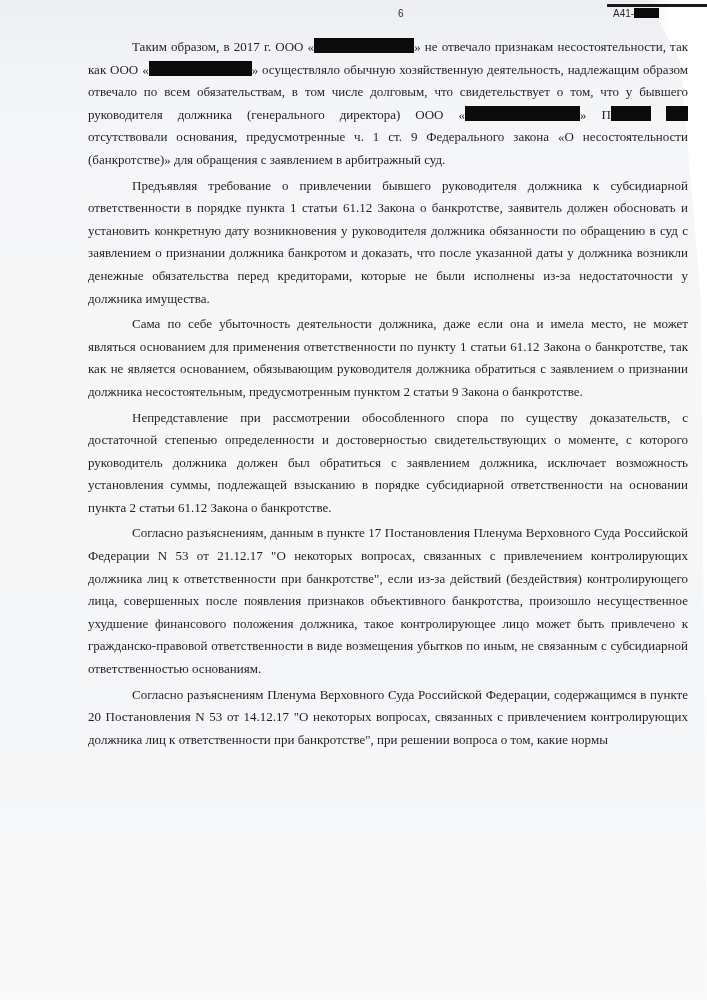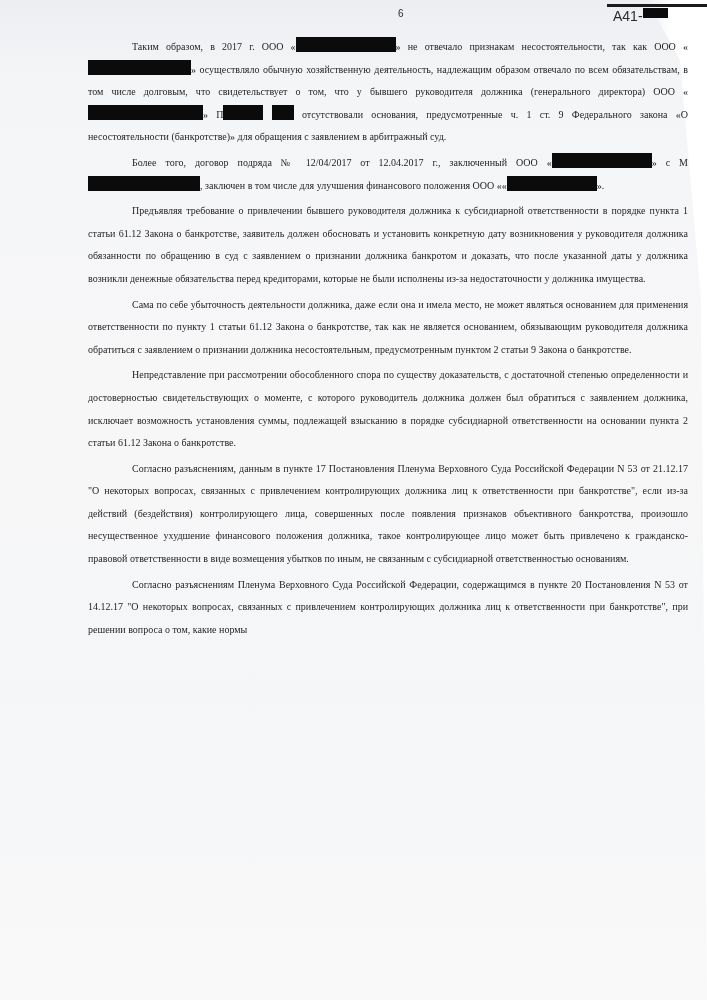--- a/index.html
+++ b/index.html
@@ -19,47 +19,46 @@
     clip-path: polygon(0 0, 100% 0, 100% 100%, 100% 100%, 90% 30%, 55% 6%);
   }
   .topbar {
     position: absolute; top: 4px; right: 0; width: 100px; height: 3px; background: #1a1a1a;
   }
   .page-num {
     position: absolute; top: 8px; left: 398px; font-size: 10px;
     font-family: "Liberation Sans", sans-serif; color: #2b2b2b;
   }
   .case-num {
-    position: absolute; top: 8px; left: 613px; font-size: 14px;
+    position: absolute; top: 8px; left: 613px; font-size: 10px;
     font-family: "Liberation Sans", sans-serif; color: #2b2b2b;
     display: flex; align-items: flex-start;
   }
   .redact { display: inline-block; background: #0b0b0b; vertical-align: -2px; height: 15px; }
   .case-num .redact { height: 10px; width: 25px; vertical-align: -1px; }
   .text {
     position: absolute; left: 88px; top: 36px; width: 600px;
-    font-size: 10px; line-height: 22.6px; color: #1f1f22;
+    font-size: 13px; line-height: 22.6px; color: #1f1f22;
   }
   .p { margin: 0; text-align: justify; text-indent: 44px; }
   .p + .p { margin-top: 3px; }
 </style>
 </head>
 <body>
 
 <div class="scan"></div>
 <div class="fold"></div>
 <div class="topbar"></div>
 
 <div class="page-num">6</div>
 <div class="case-num">
   <span>А41-</span>
   <span class="redact"></span>
 </div>
 
 <div class="text" id="doc-body">
     <p class="p"><span>Таким образом, в 2017 г. ООО «</span><span class="redact" style="width: 100px;"></span><span>» не отвечало признакам несостоятельности, так как ООО «</span><span class="redact" style="width: 103px;"></span><span>» осуществляло обычную хозяйственную деятельность, надлежащим образом отвечало по всем обязательствам, в том числе долговым, что свидетельствует о том, что у бывшего руководителя должника (генерального директора) ООО «</span><span class="redact" style="width: 115px;"></span><span>» П</span><span class="redact" style="width: 40px;"></span><span> </span><span class="redact" style="width: 22px;"></span><span> отсутствовали основания, предусмотренные ч. 1 ст. 9 Федерального закона «О несостоятельности (банкротстве)» для обращения с заявлением в арбитражный суд.</span></p>
-    <p class="p"><span>Более того, договор подряда № 12/04/2017 от 12.04.2017 г., заключенный ООО «</span><span class="redact" style="width: 100px;"></span><span>» с М</span><span class="redact" style="width: 112px;"></span><span>, заключен в том числе для улучшения финансового положения ООО ««</span><span class="redact" style="width: 90px;"></span><span>».</span></p>
     <p class="p"><span>Предъявляя требование о привлечении бывшего руководителя должника к субсидиарной ответственности в порядке пункта 1 статьи 61.12 Закона о банкротстве, заявитель должен обосновать и установить конкретную дату возникновения у руководителя должника обязанности по обращению в суд с заявлением о признании должника банкротом и доказать, что после указанной даты у должника возникли денежные обязательства перед кредиторами, которые не были исполнены из-за недостаточности у должника имущества.</span></p>
     <p class="p"><span>Сама по себе убыточность деятельности должника, даже если она и имела место, не может являться основанием для применения ответственности по пункту 1 статьи 61.12 Закона о банкротстве, так как не является основанием, обязывающим руководителя должника обратиться с заявлением о признании должника несостоятельным, предусмотренным пунктом 2 статьи 9 Закона о банкротстве.</span></p>
     <p class="p"><span>Непредставление при рассмотрении обособленного спора по существу доказательств, с достаточной степенью определенности и достоверностью свидетельствующих о моменте, с которого руководитель должника должен был обратиться с заявлением должника, исключает возможность установления суммы, подлежащей взысканию в порядке субсидиарной ответственности на основании пункта 2 статьи 61.12 Закона о банкротстве.</span></p>
     <p class="p"><span>Согласно разъяснениям, данным в пункте 17 Постановления Пленума Верховного Суда Российской Федерации N 53 от 21.12.17 "О некоторых вопросах, связанных с привлечением контролирующих должника лиц к ответственности при банкротстве", если из-за действий (бездействия) контролирующего лица, совершенных после появления признаков объективного банкротства, произошло несущественное ухудшение финансового положения должника, такое контролирующее лицо может быть привлечено к гражданско-правовой ответственности в виде возмещения убытков по иным, не связанным с субсидиарной ответственностью основаниям.</span></p>
     <p class="p"><span>Согласно разъяснениям Пленума Верховного Суда Российской Федерации, содержащимся в пункте 20 Постановления N 53 от 14.12.17 "О некоторых вопросах, связанных с привлечением контролирующих должника лиц к ответственности при банкротстве", при решении вопроса о том, какие нормы</span></p>
   </div>
 
 </body></html>

